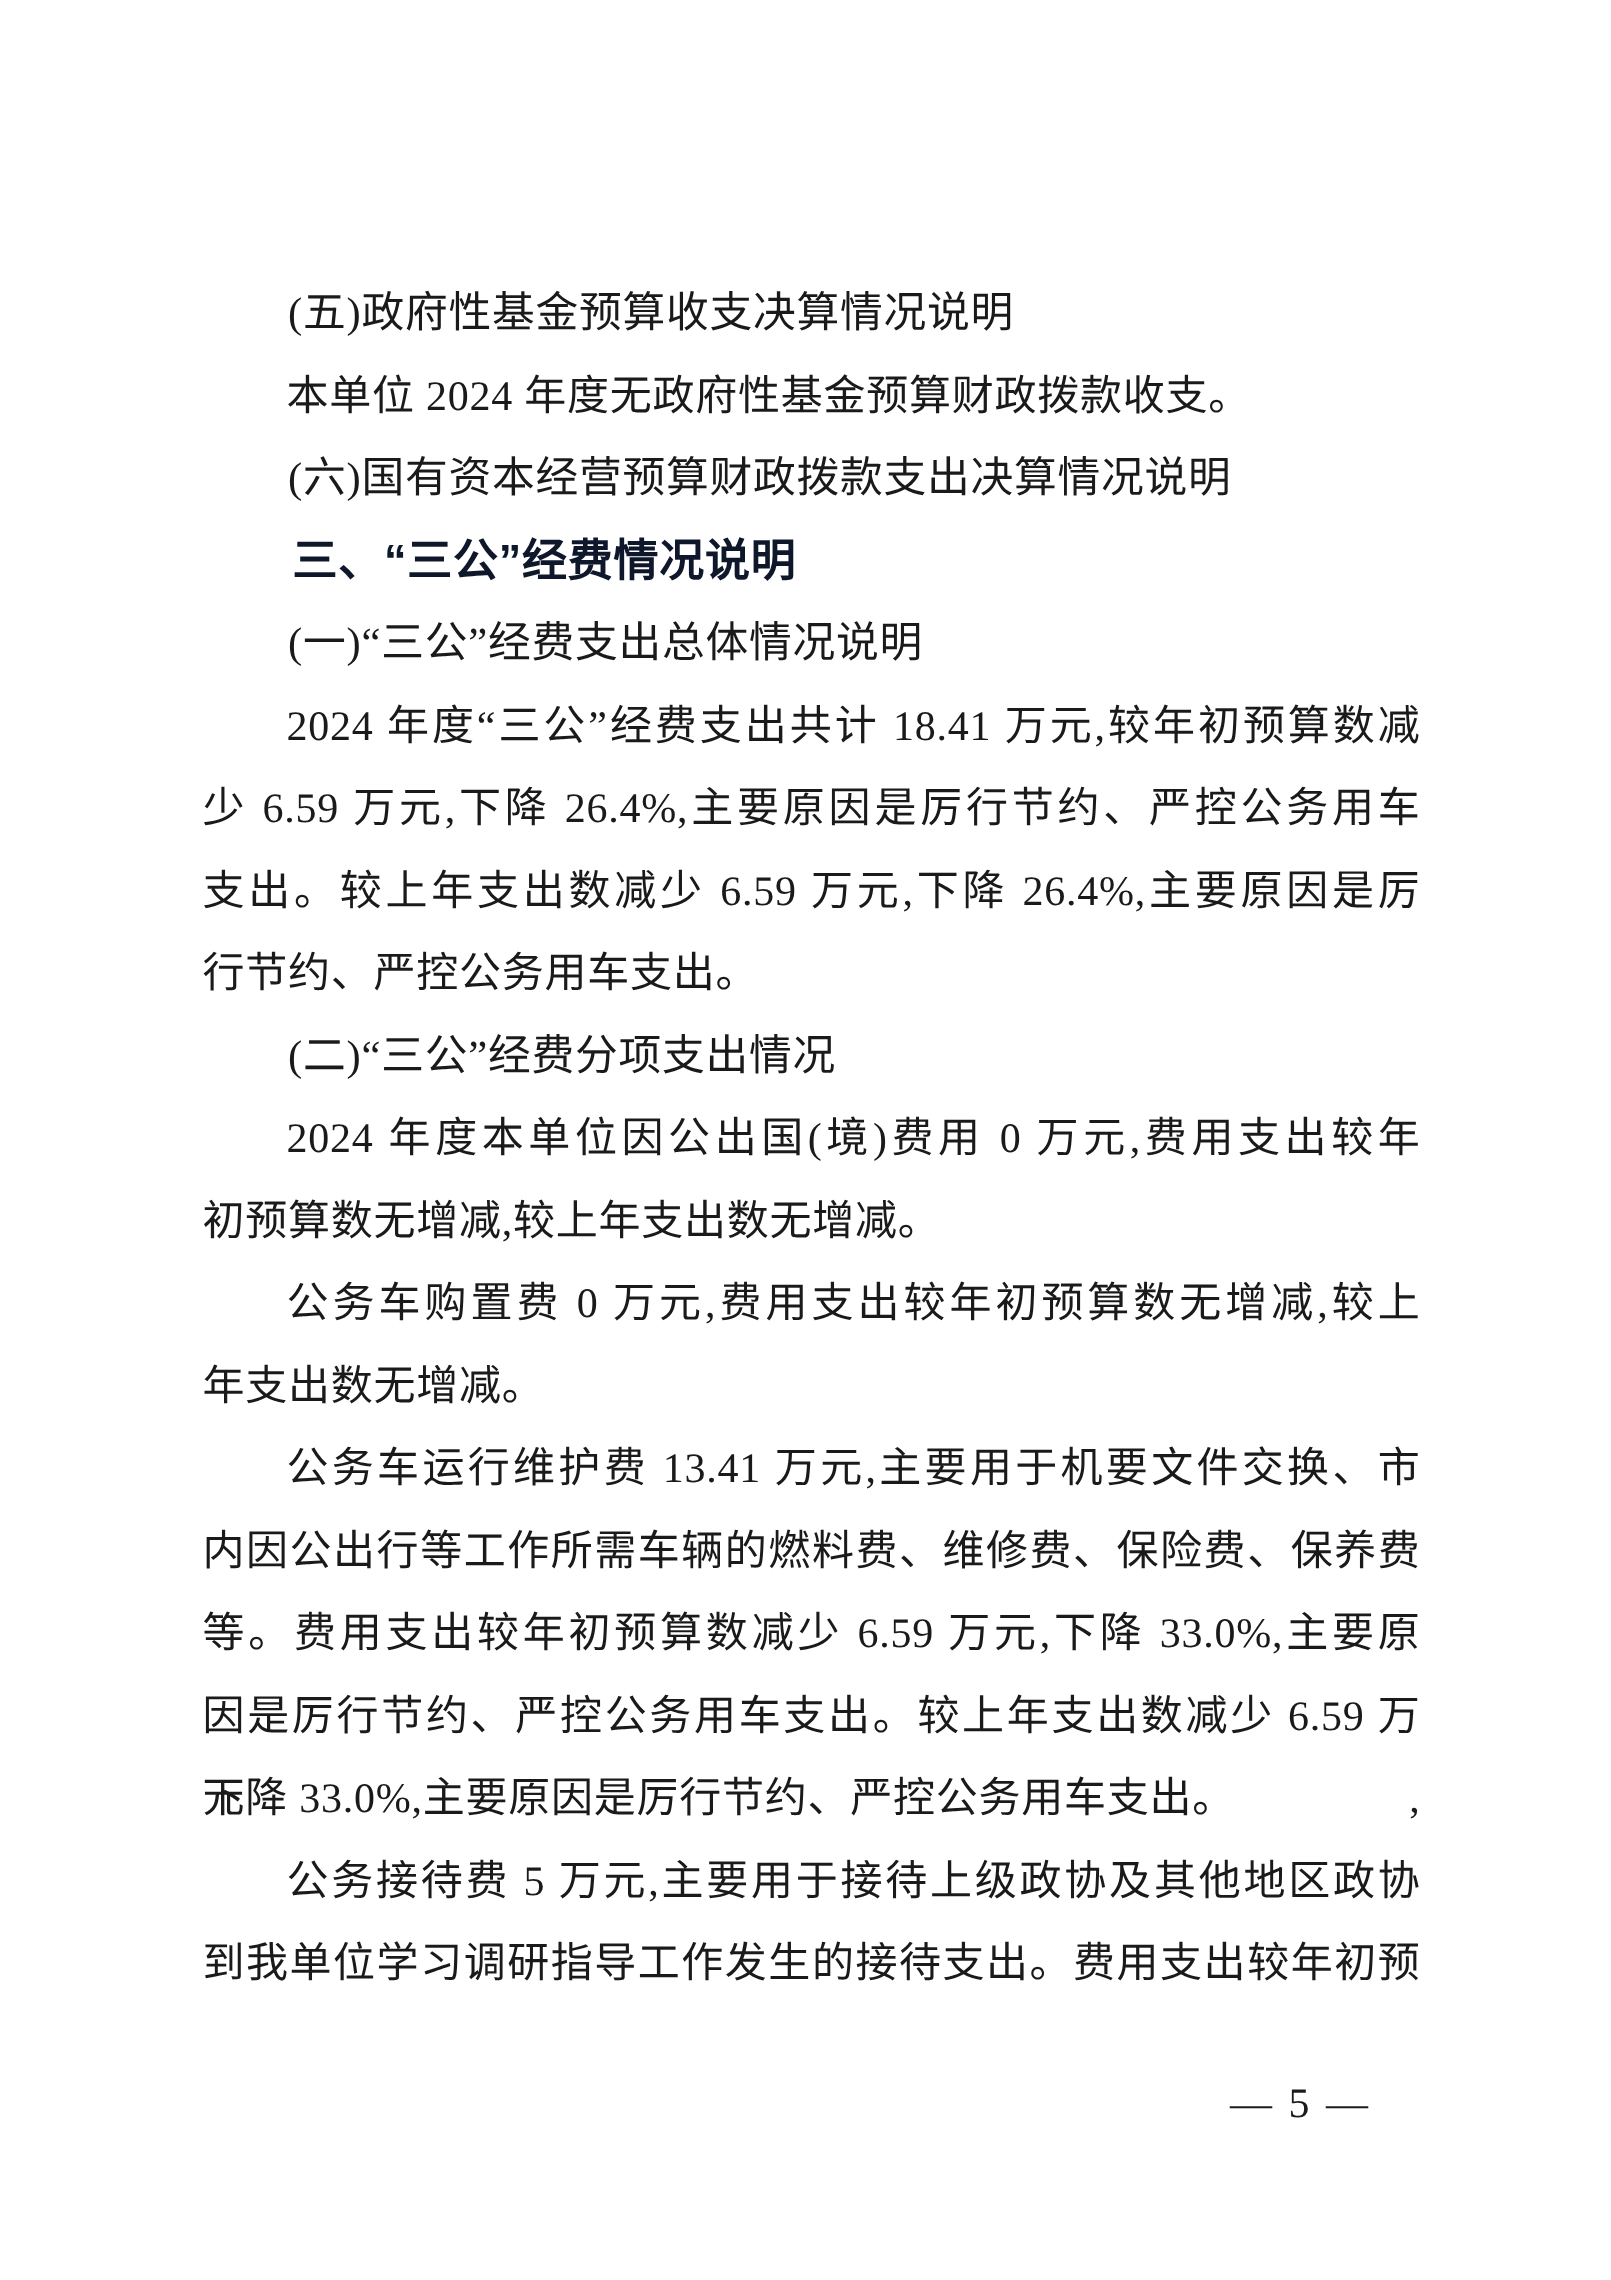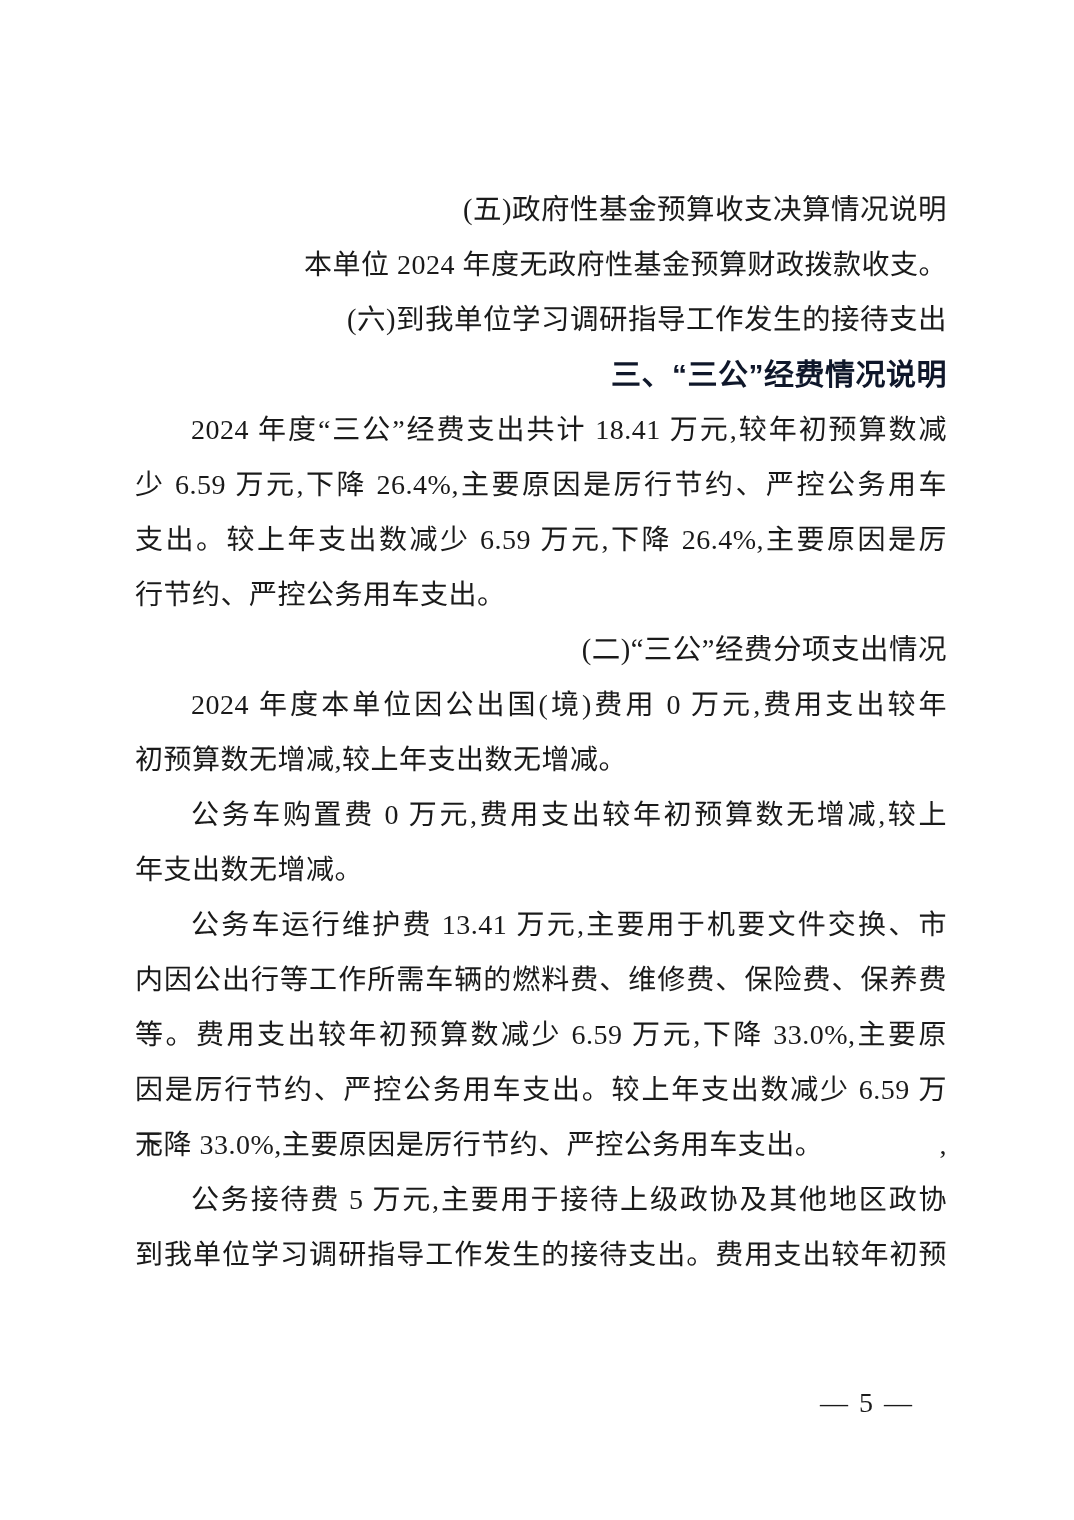--- a/index.html
+++ b/index.html
@@ -39,21 +39,20 @@
   }
   
   .j {
     text-align: justify;
     text-align-last: justify;
     text-justify: inter-character;
   }
   
   .ind {
     text-indent: 2em;
-    text-align: right;
   }
   
   .h-main {
     font-family: "Liberation Sans", "DejaVu Sans", sans-serif;
     font-weight: bold;
     font-size: 30px;
     color: #0f172a;
   }
   
   .h-sub {
@@ -72,22 +71,23 @@
 </style>
 </head>
 <body>
 
 <div class="doc-page">
 
   <div class="text-flow">
 
     <div class="line h-sub ind">(五)政府性基金预算收支决算情况说明</div>
     <div class="line ind">本单位 2024 年度无政府性基金预算财政拨款收支。</div>
-    <div class="line h-sub ind">(六)到我单位学习调研指导工作发生的接待支出</div>
+    <div class="line h-sub ind">(六)国有资本经营预算财政拨款支出决算情况说明</div>
     <div class="line h-main ind">三、“三公”经费情况说明</div>
+    <div class="line h-sub ind">(一)“三公”经费支出总体情况说明</div>
     <div class="line ind j">2024 年度“三公”经费支出共计 18.41 万元,较年初预算数减</div>
     <div class="line j">少 6.59 万元,下降 26.4%,主要原因是厉行节约、严控公务用车</div>
     <div class="line j">支出。较上年支出数减少 6.59 万元,下降 26.4%,主要原因是厉</div>
     <div class="line">行节约、严控公务用车支出。</div>
     <div class="line h-sub ind">(二)“三公”经费分项支出情况</div>
     <div class="line ind j">2024 年度本单位因公出国(境)费用 0 万元,费用支出较年</div>
     <div class="line">初预算数无增减,较上年支出数无增减。</div>
     <div class="line ind j">公务车购置费 0 万元,费用支出较年初预算数无增减,较上</div>
     <div class="line">年支出数无增减。</div>
     <div class="line ind j">公务车运行维护费 13.41 万元,主要用于机要文件交换、市</div>

